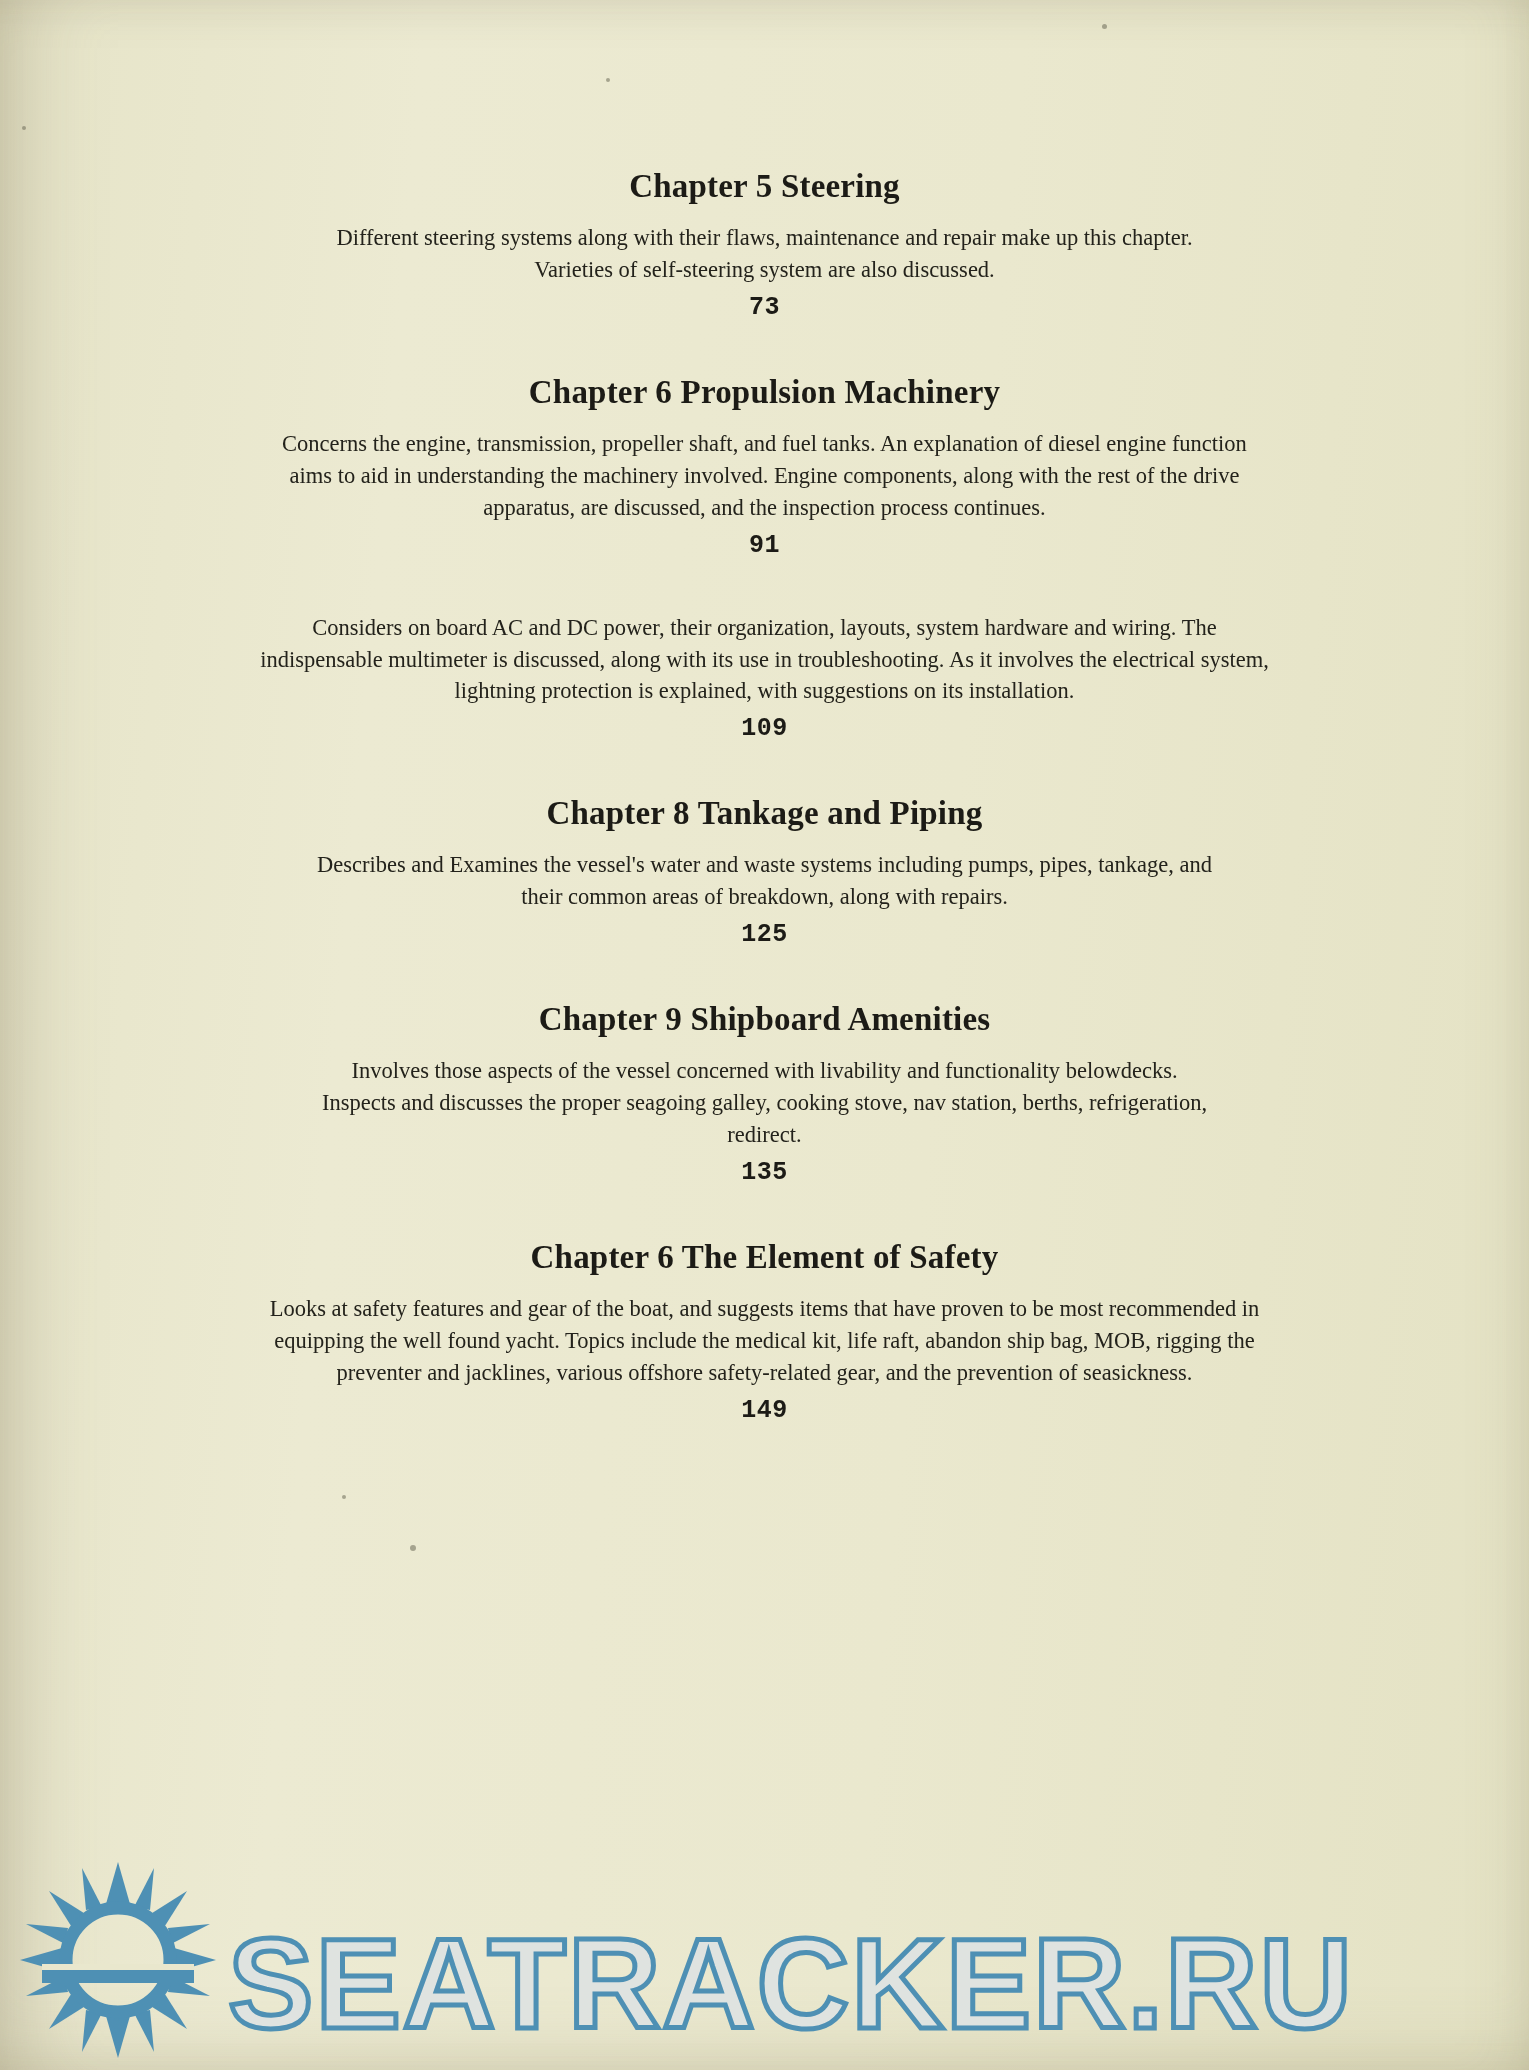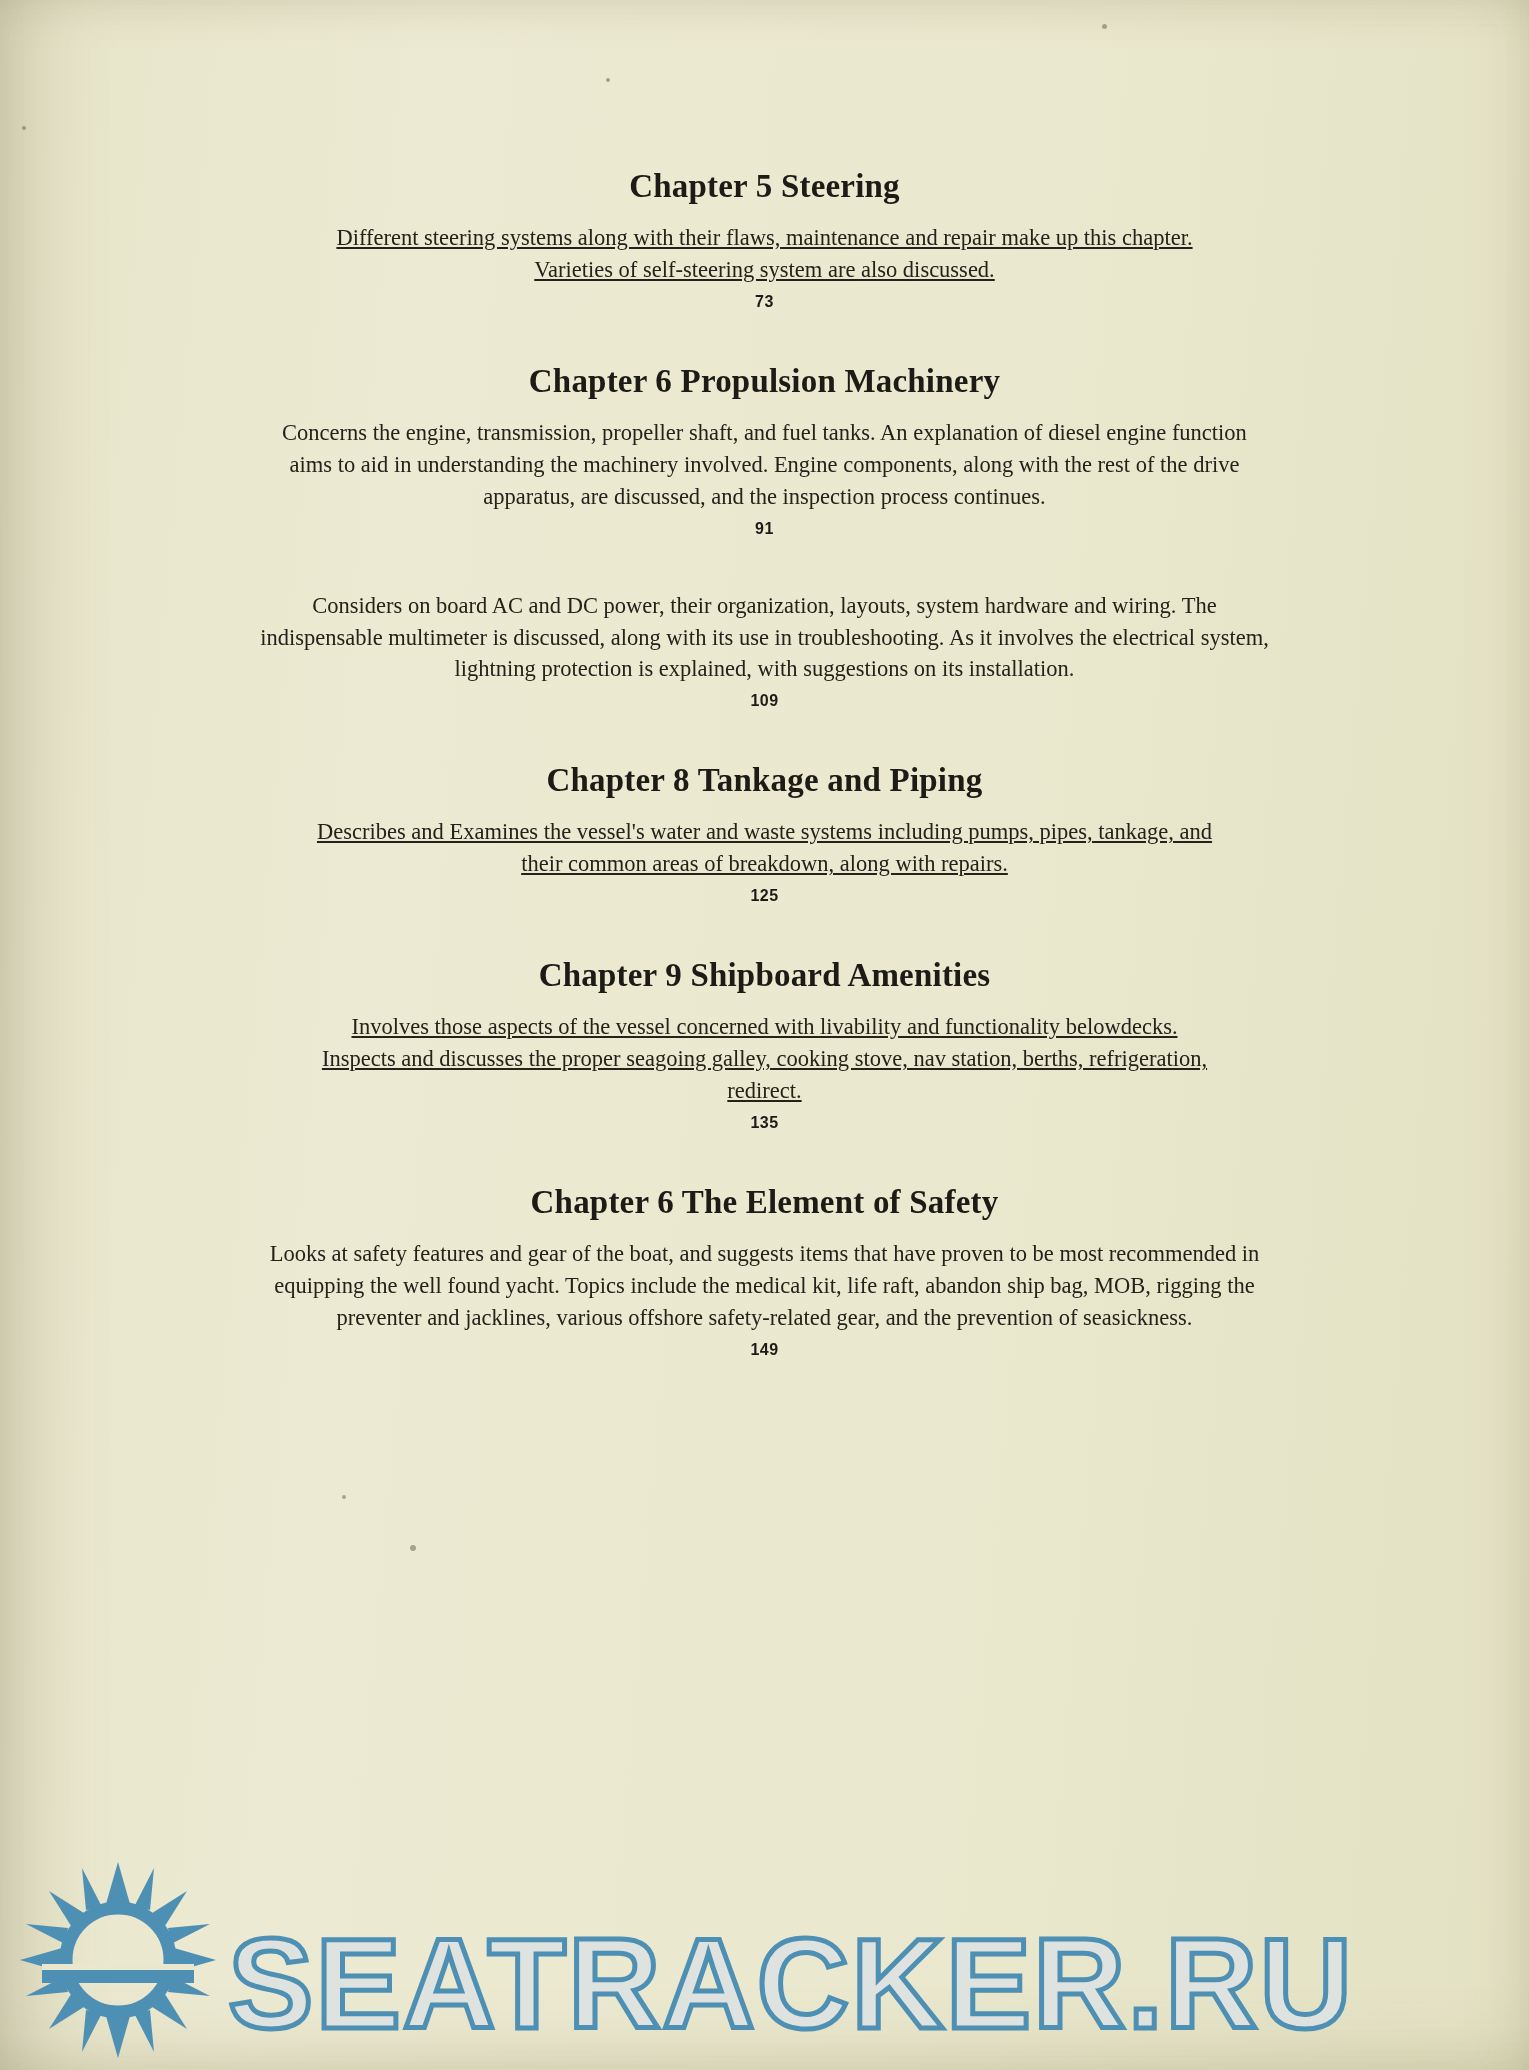--- a/index.html
+++ b/index.html
@@ -69,26 +69,25 @@
   .chapter-desc {
     font-family: "Liberation Serif", serif;
     font-size: 22.5px;
     line-height: 1.42;
     color: #23221b;
     margin: 0 auto;
     width: 1010px;
   }
   .chapter-desc.narrow {
     width: 900px;
-    text-decoration: underline;
   }
   .chapter-page {
-    font-family: Liberation Sans, sans-serif;
+    font-family: Liberation Mono, monospace;
     font-weight: bold;
-    font-size: 16px;
+    font-size: 25px;
     color: #1c1b16;
     margin-top: 7px;
     letter-spacing: 0.5px;
   }
   
   .c1 { margin-top: 0; }
   .c2 { margin-top: 60px; text-align: center; }
   .c3 { margin-top: 60px; }
   .c4 { margin-top: 60px; }
   .c5 { margin-top: 60px; }

